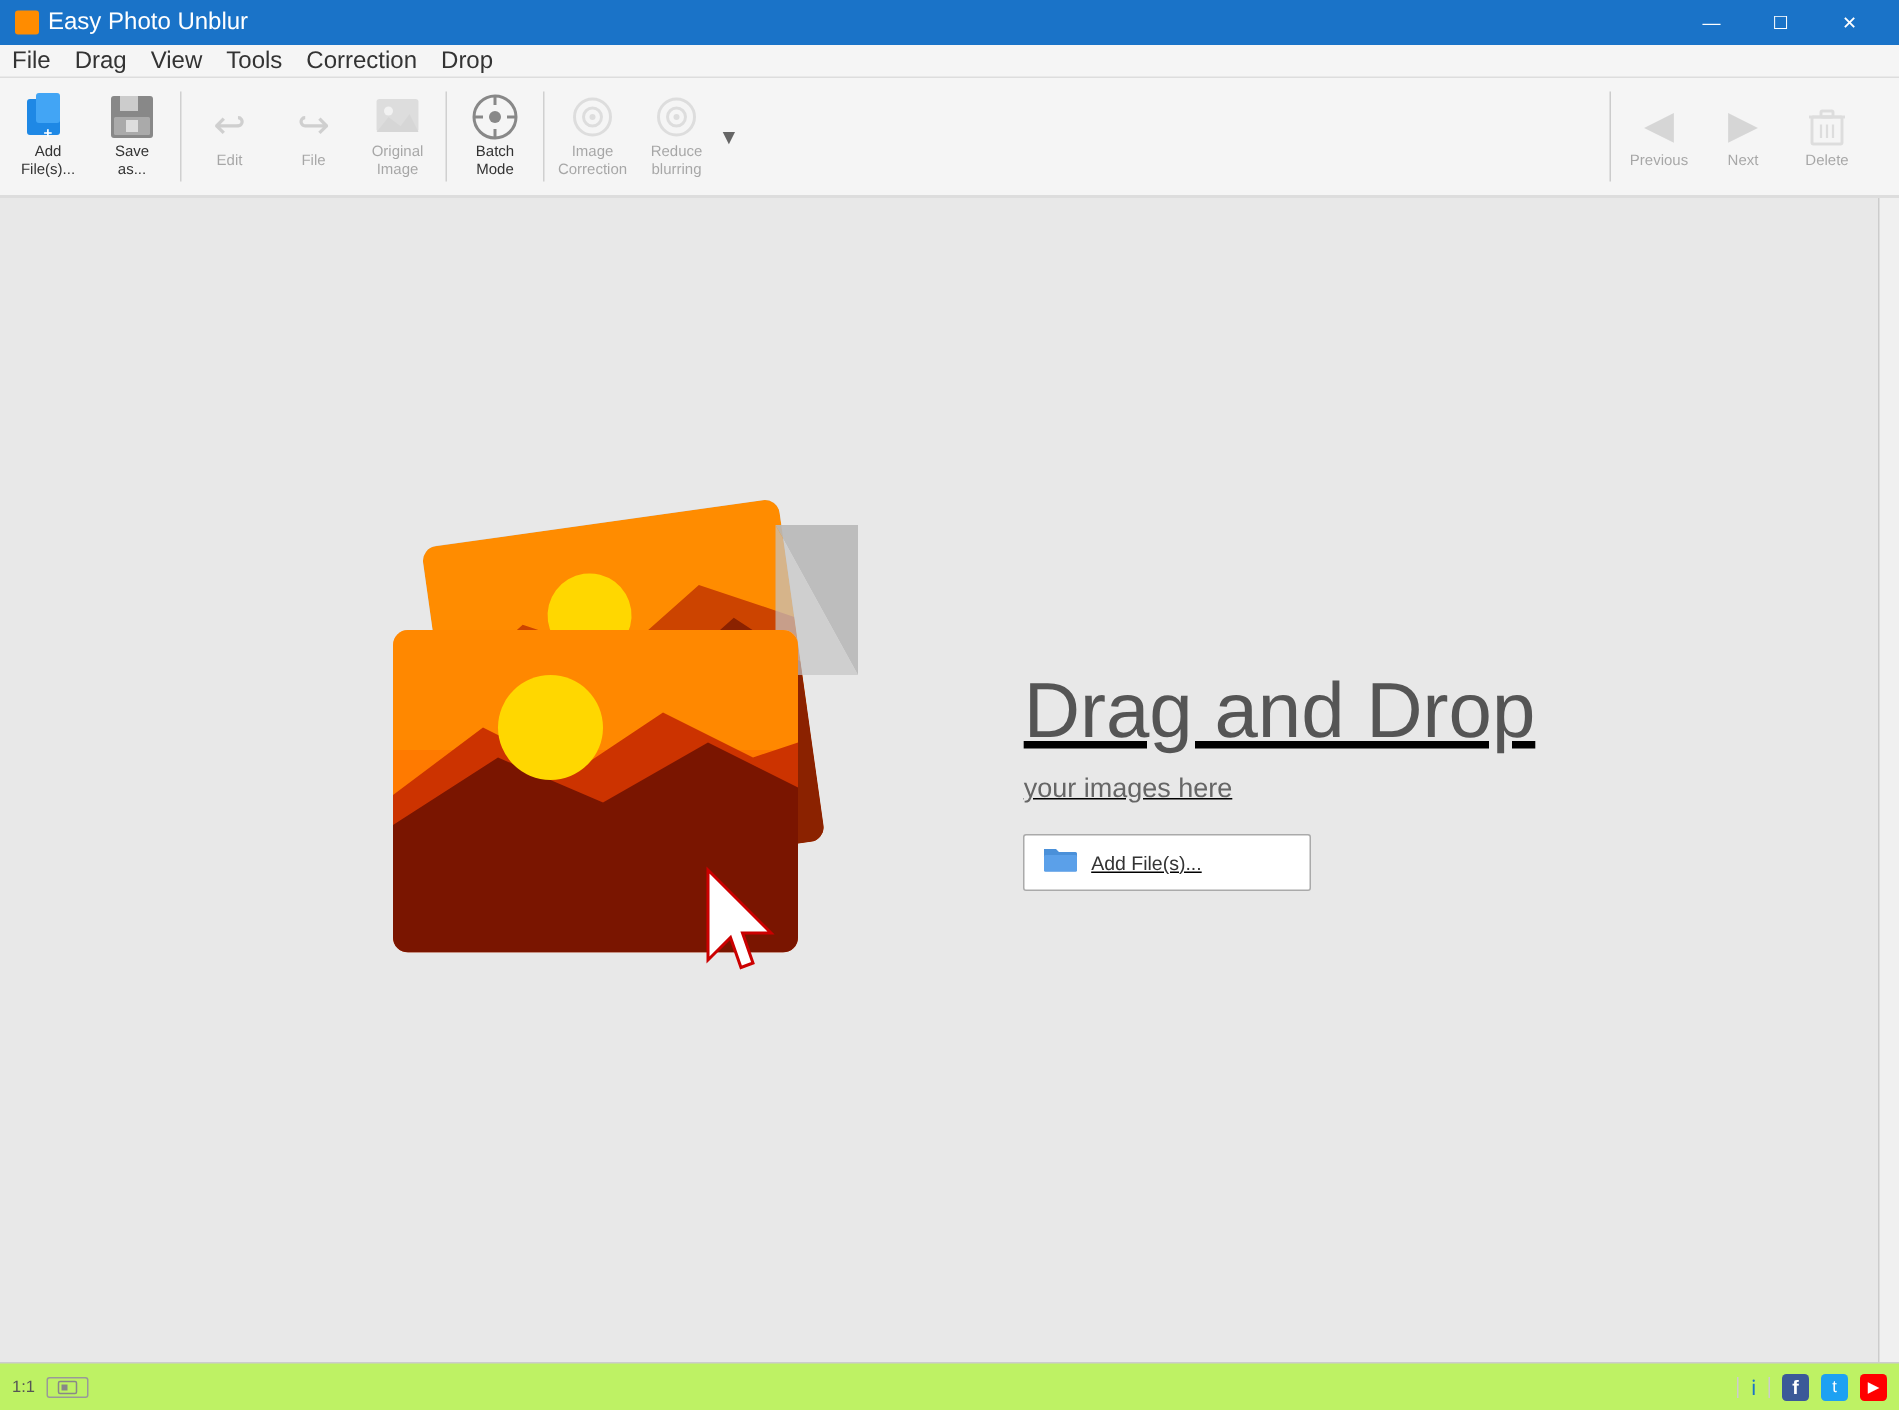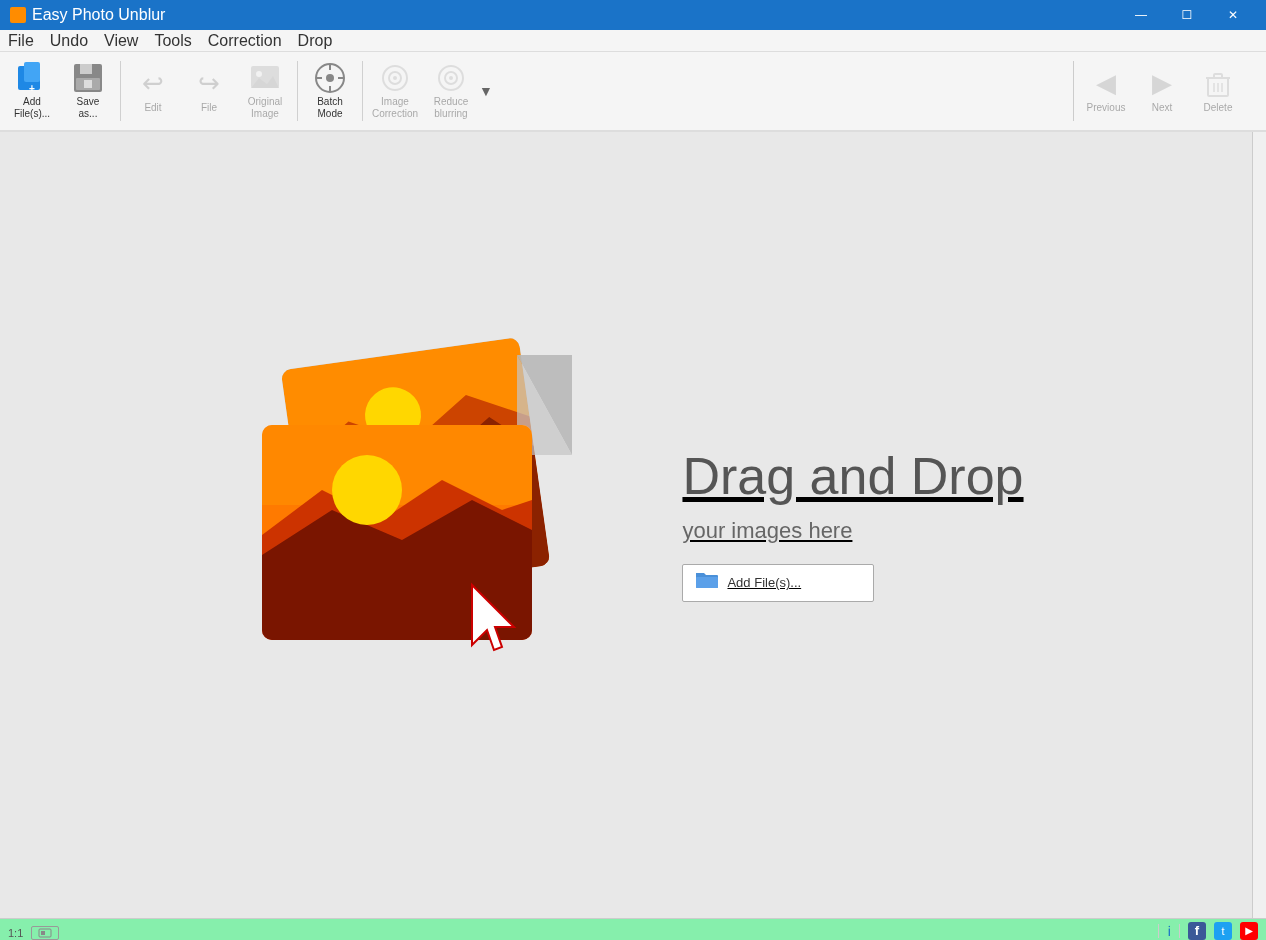--- a/index.html
+++ b/index.html
@@ -157,21 +157,21 @@
       flex-direction: column;
       gap: 12px;
     }
     .drag-drop-title {
       font-size: 52px;
       color: #555;
       font-weight: 300;
       line-height: 1.1;
     }
     .drag-drop-subtitle {
-      font-size: 22px;
+      font-size: 18px;
       color: #666;
       font-weight: 400;
     }
 
     
     .add-files-btn {
       display: flex;
       align-items: center;
       gap: 8px;
       width: 192px;
@@ -184,25 +184,25 @@
       color: #333;
       border-radius: 2px;
       margin-top: 8px;
     }
     .folder-icon-btn {
       font-size: 18px;
     }
 
     
     .statusbar {
-      background: #86efac;
-      height: 22px;
+      background: #bef264;
+      height: 32px;
       border-top: 1px solid #ccc;
       display: flex;
-      align-items: flex-end;
+      align-items: center;
       padding: 0 8px;
       font-size: 11px;
       color: #555;
       flex-shrink: 0;
     }
     .statusbar-left {
       display: flex;
       align-items: center;
       gap: 8px;
     }
@@ -226,21 +226,21 @@
   <span class="titlebar-title">Easy Photo Unblur</span>
   <div class="titlebar-controls">
     <button class="titlebar-btn">—</button>
     <button class="titlebar-btn">☐</button>
     <button class="titlebar-btn close">✕</button>
   </div>
 </div>
 
 <div class="menubar">
   <span class="menu-item">File</span>
-  <span class="menu-item">Undo</span>
+  <span class="menu-item">Drag</span>
   <span class="menu-item">View</span>
   <span class="menu-item">Tools</span>
   <span class="menu-item">Correction</span>
   <span class="menu-item">Drop</span>
 </div>
 
 <div class="toolbar">
 
   <div class="toolbar-btn">
     <div class="tb-icon">

